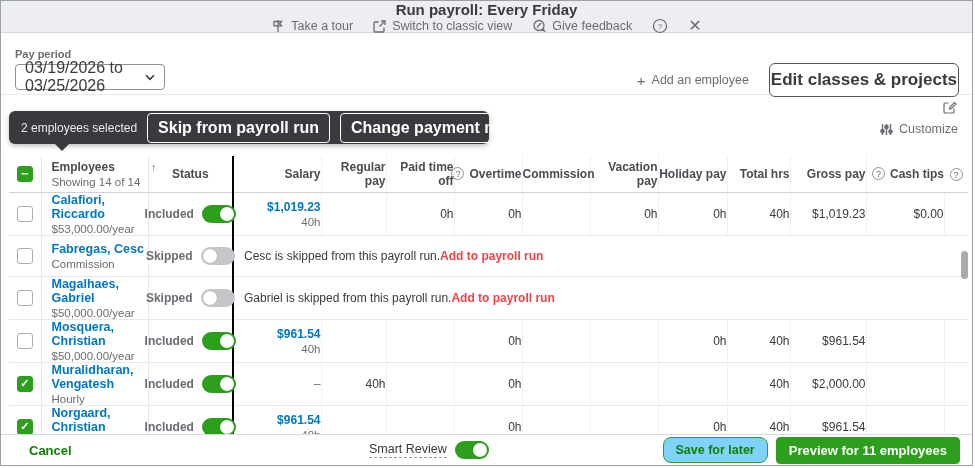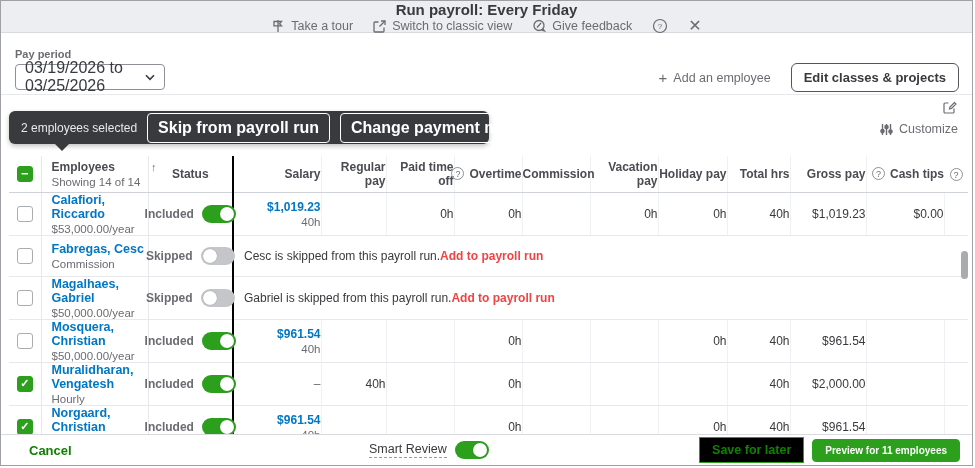--- a/index.html
+++ b/index.html
@@ -23,21 +23,21 @@
                display: flex; align-items: center; justify-content: space-between;
                padding: 0 9px; font-size: 16px; color: #393A3D; cursor: pointer; }
   .pay-period-box { width: 150px; }
   .pay-date-box { width: 88px; }
   .section-divider { position: absolute; top: 93px; left: 0; right: 0; height: 1px; background: #E6E8EB; }
 
   .page-actions { position: absolute; top: 62px; right: 13px; display: flex; align-items: center; gap: 20px; }
   .add-emp { display: flex; align-items: center; gap: 6px; color: #6B6C72; font-size: 12.5px; cursor: pointer; }
   .plus-glyph { font-size: 15px; color: #6B6C72; line-height: 1; }
   .edit-classes-btn { border: 1px solid #53565C; border-radius: 6px; background: #fff; font-family: inherit;
-                      font-weight: bold; font-size: 13px; color: #393A3D; padding: 6px 12px; cursor: pointer; }
+                      font-weight: bold; font-size: 17px; color: #393A3D; padding: 6px 1px; cursor: pointer; }
 
   .compose-wrap { position: absolute; top: 99px; right: 15px; cursor: pointer; }
   .customize { position: absolute; top: 121px; right: 14px; display: flex; align-items: center; gap: 6px;
                color: #6B6C72; font-size: 12.5px; cursor: pointer; }
 
   
   .bulkbar { position: absolute; top: 110px; left: 8px; width: 480px; height: 33px; background: #393A3D;
              border-radius: 6px; display: flex; align-items: center; gap: 10px; padding: 0 12px;
              z-index: 6; box-shadow: 0 2px 5px rgba(0,0,0,.25); }
   .bulkbar::after { content: ""; position: absolute; left: 46px; bottom: -7px;
@@ -94,24 +94,24 @@
              background: #A9ABAE; border-radius: 4px; cursor: pointer; }
 
   
   .footer { position: absolute; bottom: 0; left: 0; right: 0; height: 31px; border-top: 1px solid #D8DADE;
             background: #fff; display: flex; align-items: center; }
   .cancel-link { margin-left: 28px; color: #108000; font-weight: bold; font-size: 13px; cursor: pointer; }
   .smart { position: absolute; left: 368px; display: flex; align-items: center; gap: 8px;
            font-size: 12.5px; color: #393A3D; }
   .smart-label { border-bottom: 1px dashed #9A9CA0; padding-bottom: 1px; }
   .footer-btns { position: absolute; right: 12px; display: flex; align-items: center; gap: 8px; }
-  .save-later-btn { background: #000000; border: 1px solid #2CA01C; color: #108000; font-family: inherit;
-                    font-weight: bold; font-size: 12.5px; border-radius: 0; padding: 5px 12px; cursor: pointer; }
+  .save-later-btn { background: #7dd3fc; border: 1px solid #2CA01C; color: #108000; font-family: inherit;
+                    font-weight: bold; font-size: 12.5px; border-radius: 8px; padding: 5px 12px; cursor: pointer; }
   .preview-btn { background: #2CA01C; border: 1px solid #2CA01C; color: #fff; font-family: inherit;
-                 font-weight: bold; font-size: 10px; border-radius: 4px; padding: 5px 12px; cursor: pointer; }
+                 font-weight: bold; font-size: 13px; border-radius: 4px; padding: 5px 12px; cursor: pointer; }
 </style>
 </head>
 <body>
 
 <div class="app">
 
   <div class="topbar">
     <div class="topbar-title">Run payroll: Every Friday</div>
     <div class="topbar-right">
       <div class="tb-item">

